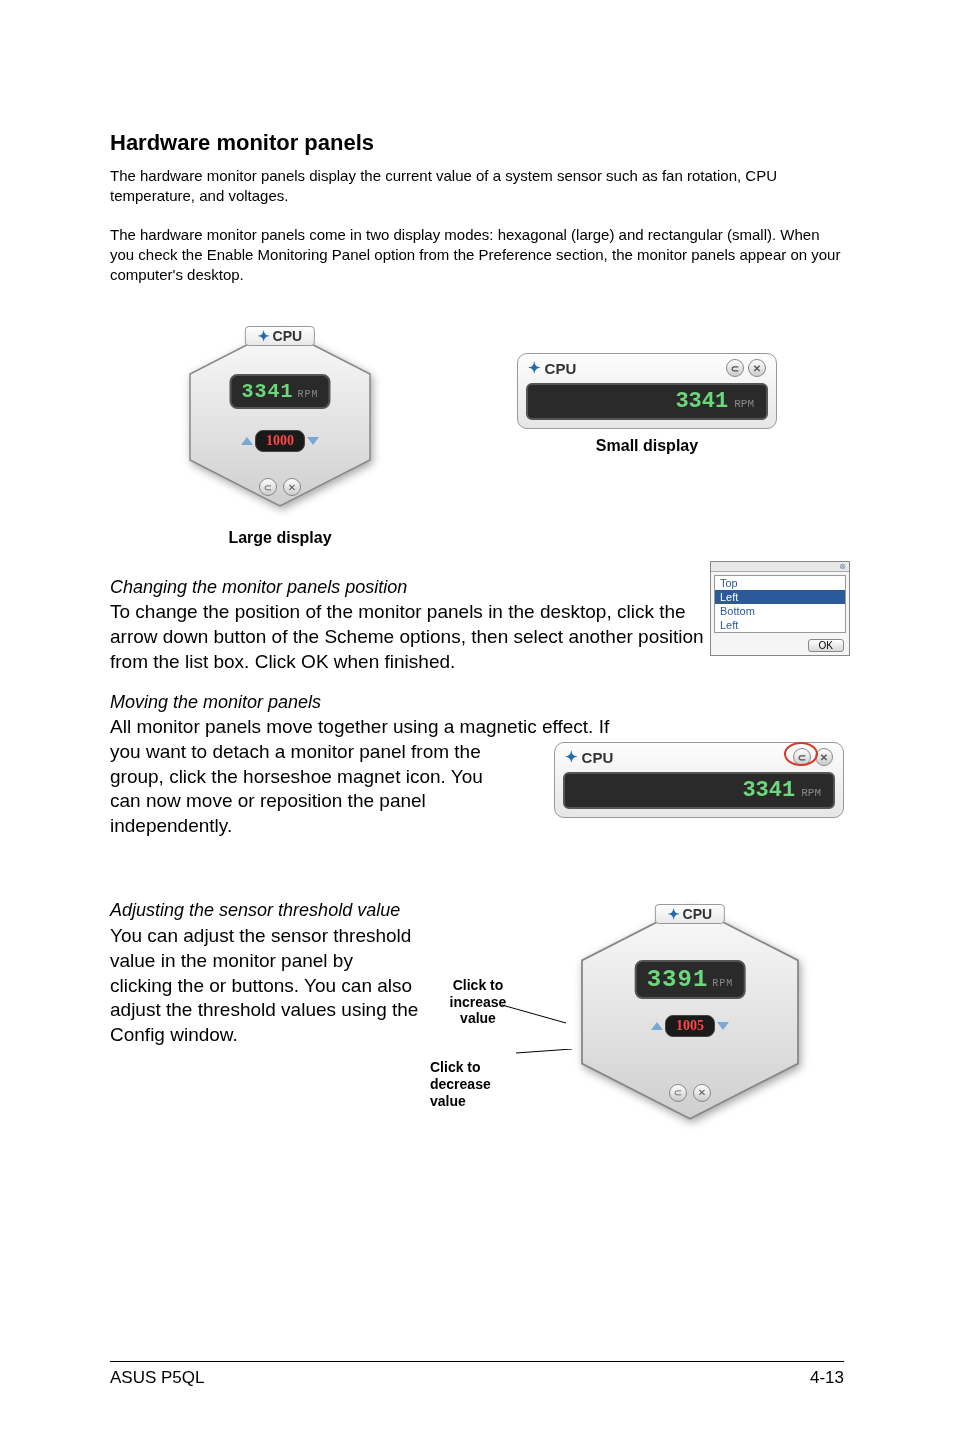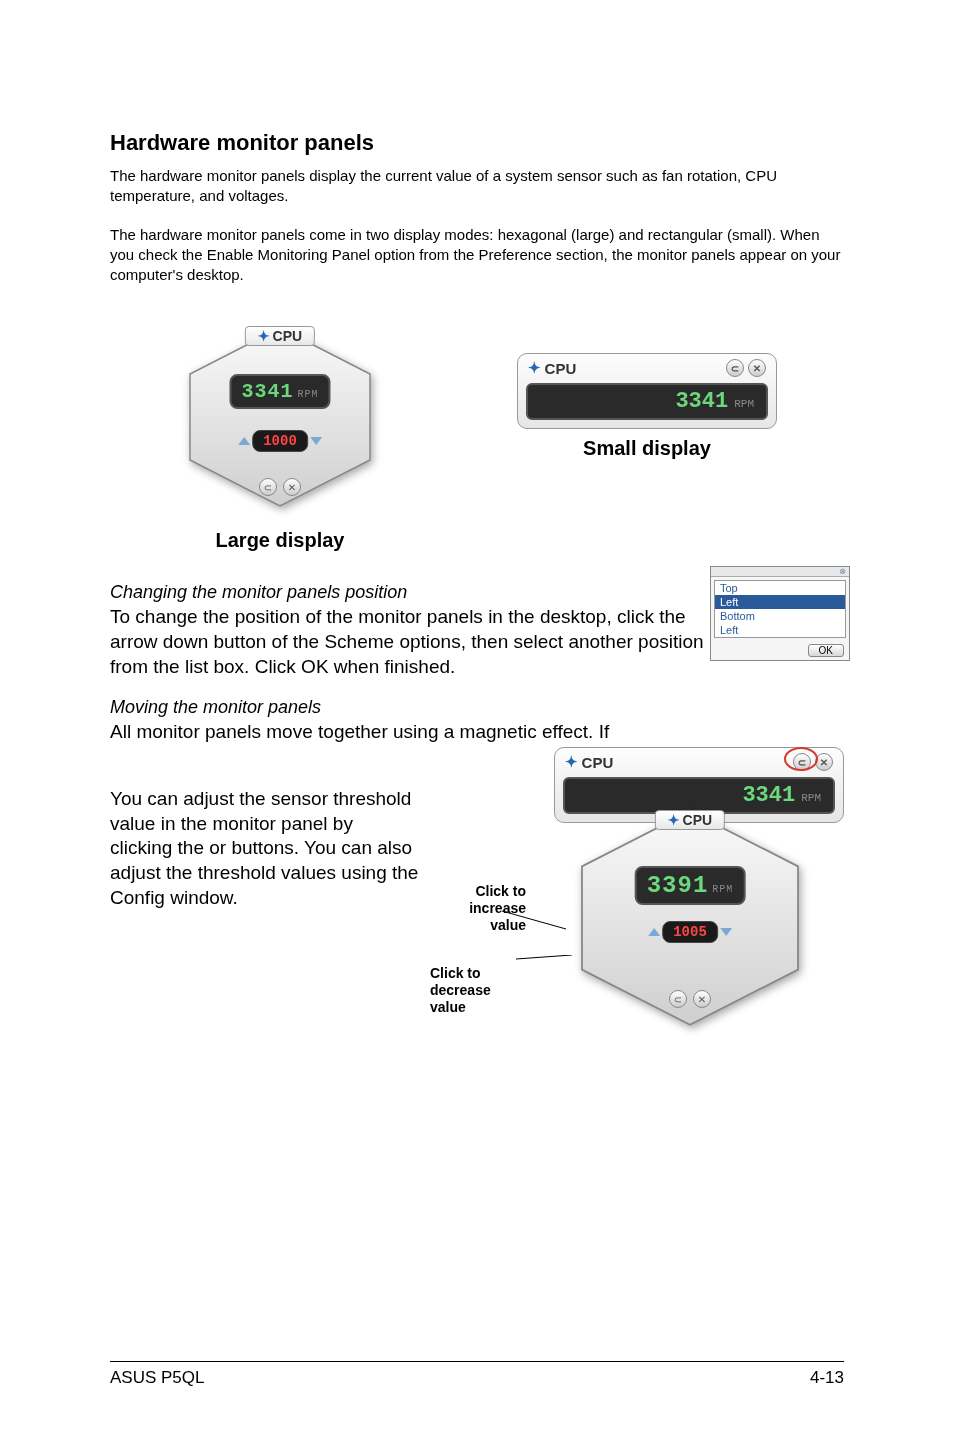--- a/index.html
+++ b/index.html
@@ -101,21 +101,21 @@
       border-left:6px solid transparent;
       border-right:6px solid transparent;
     }
     .tri-up { border-bottom:8px solid #7aa8d4;}
     .tri-down { border-top:8px solid #7aa8d4;}
     .lcd-small {
       background:#1a1a1a;
       border:1px solid #444;
       border-radius:8px;
       padding:2px 10px;
-      font-family:Liberation Mono, monospace;
+      font-family:Liberation Serif, serif;
       color:#ff4444;
       font-size:14px;
       font-weight:bold;
     }
     .bottom-icons {
       position:absolute;
       bottom:16px;
       left:50%;
       transform:translateX(-50%);
       display:flex;
@@ -126,21 +126,21 @@
       border-radius:50%;
       background: linear-gradient(#fff,#ccc);
       border:1px solid #888;
       font-size:10px;
       display:flex;
       align-items:center;
       justify-content:center;
       color:#555;
     }
     .caption {
-      font-size: 20px;
+      font-size: 16px;
       font-weight: bold;
       margin-top: 8px;
     }
     .rect-panel {
       width: 260px;
       margin: 0 auto;
       border: 1px solid #999;
       border-radius: 10px;
       background: linear-gradient(#fdfdfd,#e6e6e6);
       padding: 2px;
@@ -262,21 +262,21 @@
       line-height:1.3;
     }
     .adjust-label-col {
       flex:0 0 96px;
       font-size:14px;
       font-weight:bold;
       line-height:1.2;
       position:relative;
       padding-top:96px;
     }
-    .adjust-label-inc { text-align:right; margin-bottom:32px;}
+    .adjust-label-inc { text-align:center; margin-bottom:32px;}
     .adjust-label-dec { text-align:left;}
     .adjust-gauge-col {
       flex:1;
       position:relative;
     }
     .hex-svg {
       filter: drop-shadow(2px 3px 4px rgba(0,0,0,0.35));
     }
     .line-inc, .line-dec {
       position:absolute;
@@ -367,20 +367,21 @@
     </div>
     <div class="pos-ok">
       <button class="pos-ok-btn">OK</button>
     </div>
   </div>
 </div>
 
 <div class="move-section">
   <div class="subheading">Moving the monitor panels</div>
   <div class="move-text">All monitor panels move together using a magnetic effect. If</div>
+  <div class="move-text move-text-narrow">you want to detach a monitor panel from the group, click the horseshoe magnet icon. You can now move or reposition the panel independently.</div>
 
   <div class="rect-panel rect-panel-inline" style="width:290px;">
     <div class="rect-header">
       <div class="rect-header-left">
         <span class="plus-icon">✦</span>
         <span>CPU</span>
       </div>
       <div class="rect-header-right">
         <div class="icon-round">⊂</div>
         <div class="icon-round">✕</div>
@@ -389,20 +390,21 @@
     <div class="rect-lcd">
       <span>3341</span>
       <span class="unit">RPM</span>
     </div>
   </div>
   <div class="horseshoe-circle"></div>
 </div>
 
 <div class="adjust-section">
   <div class="adjust-text-col">
+    <div class="subheading">Adjusting the sensor threshold value</div>
     <div>You can adjust the sensor threshold value in the monitor panel by clicking the  or  buttons. You can also adjust the threshold values using the Config window.</div>
     <div style="height:16px;"></div>
   </div>
 
   <div class="adjust-label-col">
     <div class="adjust-label-inc">Click to increase value</div>
     <div class="adjust-label-dec">Click to decrease value</div>
     <svg class="line-inc" style="left:72px; top:118px;" width="70" height="30">
       <line x1="0" y1="6" x2="64" y2="24" stroke="#000" stroke-width="1"></line>
     </svg>

